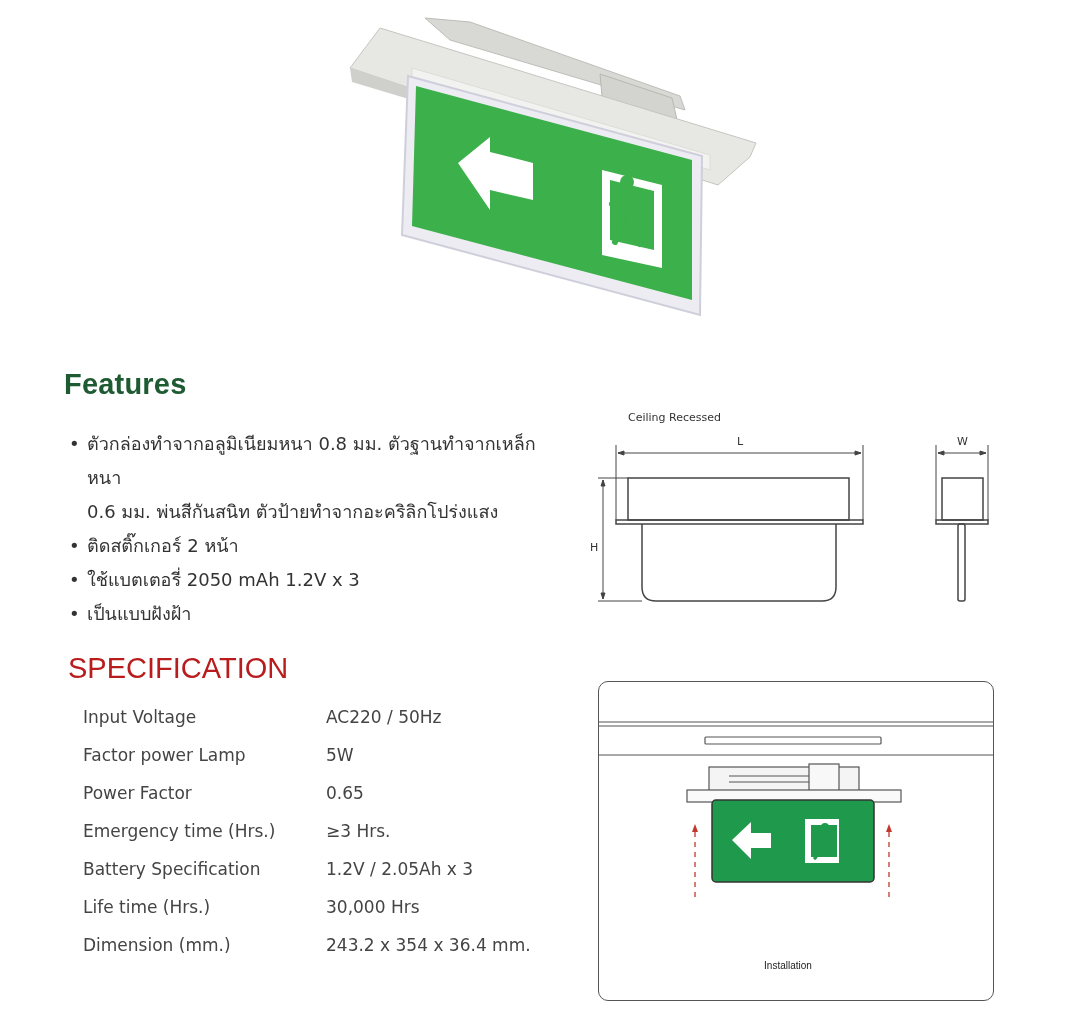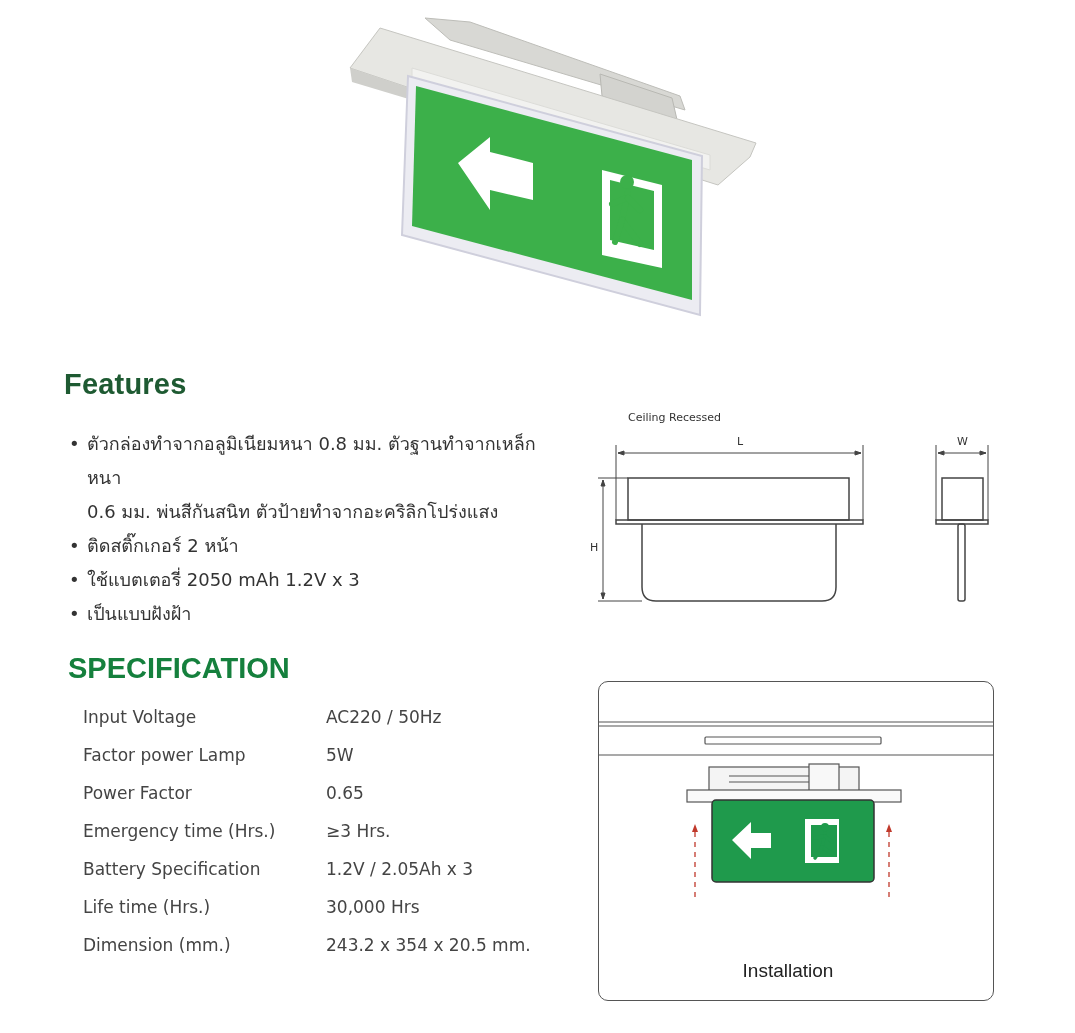--- a/index.html
+++ b/index.html
@@ -17,31 +17,31 @@
     font-family: "DejaVu Sans", sans-serif; font-size: 18px; color: #333; }
   .features-list li { position: relative; padding-left: 20px; line-height: 34px; }
   .features-list li::before { content: "•"; position: absolute; left: 2px; top: 0; color: #333; }
   .features-list li .cont { display: block; }
 
   
   .dim-label { font-family: "DejaVu Sans", sans-serif; font-size: 11px; color: #333; }
 
   
   .spec-title { left: 68px; top: 652px; font-family: "Liberation Sans", sans-serif;
-    font-weight: bold; font-size: 29px; color: #15803d; }
+    font-weight: normal; font-size: 29px; color: #b91c1c; }
   .spec-table { left: 67px; top: 698px; border-collapse: collapse;
     font-family: "DejaVu Sans", sans-serif; font-size: 17px; color: #444; margin-left: 16px; }
   .spec-table td { height: 38px; padding: 0; vertical-align: middle; }
   .spec-table td.k { width: 243px; }
 
   
   .install-box { left: 598px; top: 681px; width: 396px; height: 320px;
     border: 1.5px solid #555; border-radius: 10px; box-sizing: border-box; }
   .install-label { left: 598px; top: 960px; width: 380px; text-align: center;
-    font-family: "Liberation Sans", sans-serif; font-size: 19px; color: #222; }
+    font-family: "Liberation Sans", sans-serif; font-size: 10px; color: #222; }
 </style>
 </head>
 <body>
 
 <div id="product-photo" class="abs">
   <svg width="430" height="330" viewBox="0 0 430 330">
 
     <polygon points="85,18 130,22 340,96 345,110 110,40" fill="#d8d8d4" stroke="#bdbdb8"></polygon>
     <polygon points="260,74 332,98 338,124 262,96" fill="#d3d3cf" stroke="#b8b8b3"></polygon>
 
@@ -147,21 +147,21 @@
     <tr>
         <td class="k">Battery Specification</td>
         <td>1.2V / 2.05Ah x 3</td>
       </tr>
     <tr>
         <td class="k">Life time (Hrs.)</td>
         <td>30,000 Hrs</td>
       </tr>
     <tr>
         <td class="k">Dimension (mm.)</td>
-        <td>243.2 x 354 x 20.5 mm.</td>
+        <td>243.2 x 354 x 36.4 mm.</td>
       </tr>
   </tbody>
 </table>
 
 <div class="abs install-box">
   <svg width="394" height="318" viewBox="0 0 394 318" style="position:absolute;left:0;top:0;">
     <g stroke="#555" fill="none" stroke-width="1.2">
 
       <line x1="0" y1="40" x2="394" y2="40"></line>
       <line x1="0" y1="44" x2="394" y2="44"></line>

